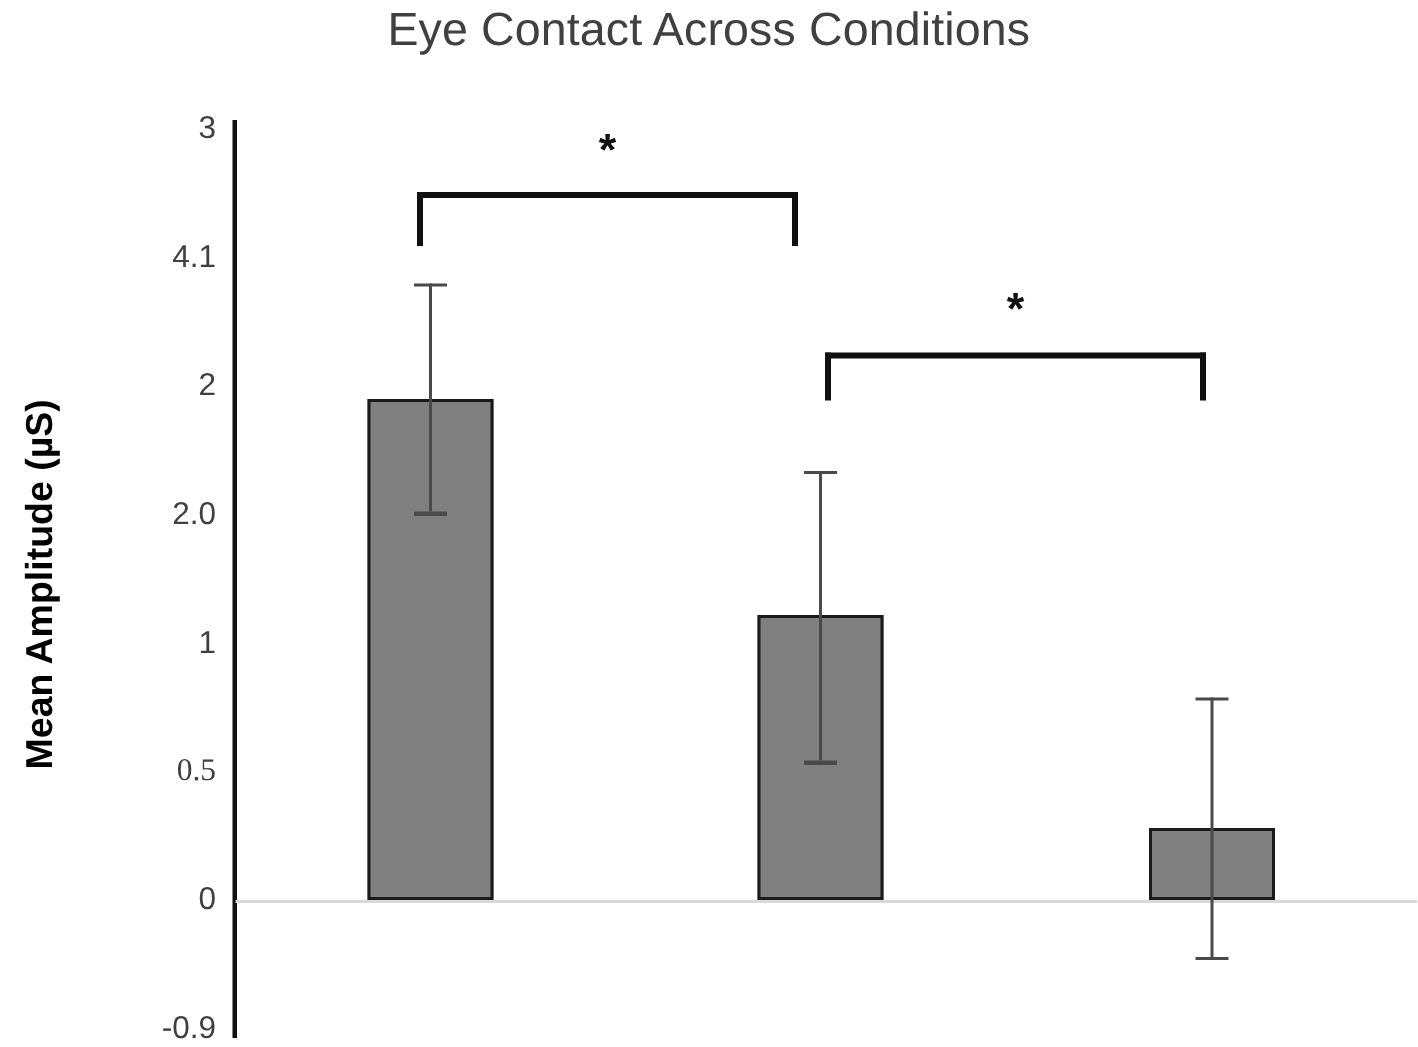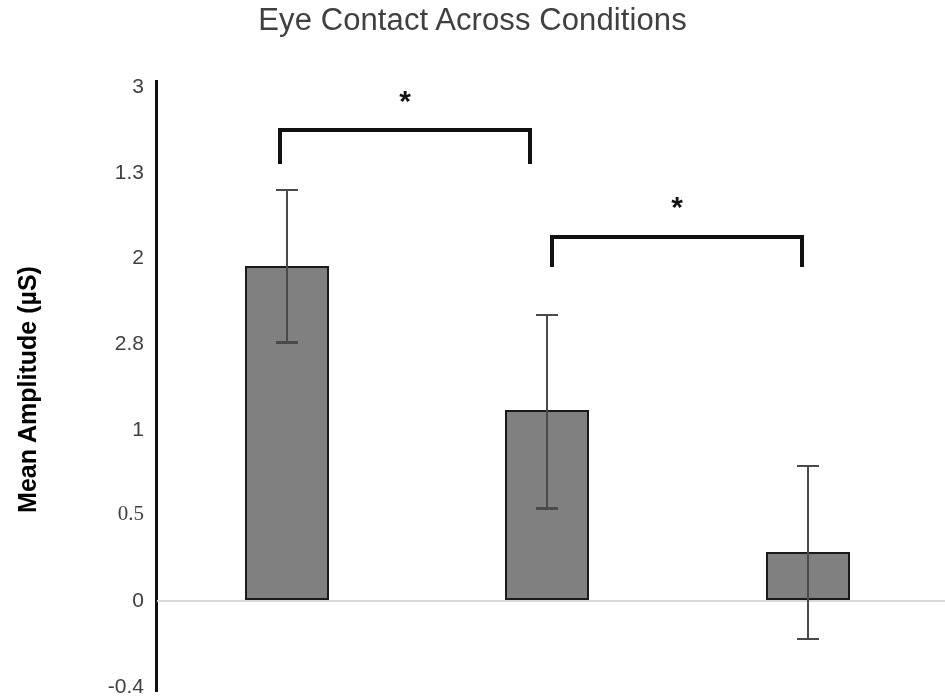--- a/index.html
+++ b/index.html
@@ -156,27 +156,27 @@
   <div class="chart-title">Eye Contact Across Conditions</div>
 
   <div class="y-axis-label">Mean Amplitude (µS)</div>
 
   <div class="y-axis-line"></div>
 
   <div class="zero-line"></div>
 
   <div class="y-ticks-holder">
       <div class="y-tick" style="top: 75.1px;">3</div>
-      <div class="y-tick" style="top: 160.75px;">1.3</div>
+      <div class="y-tick" style="top: 160.75px;">4.1</div>
       <div class="y-tick" style="top: 246.4px;">2</div>
-      <div class="y-tick" style="top: 332.05px;">2.8</div>
+      <div class="y-tick" style="top: 332.05px;">2.0</div>
       <div class="y-tick" style="top: 417.7px;">1</div>
       <div class="y-tick" style="top: 503.35px; font-family: Liberation Serif, serif;">0.5</div>
       <div class="y-tick" style="top: 589px;">0</div>
-      <div class="y-tick" style="top: 674.65px;">-0.4</div>
+      <div class="y-tick" style="top: 674.65px;">-0.9</div>
     </div>
 
   <div class="plot-area">
       <div class="bar" style="left: 88px; width: 84px; top: 185.965px; height: 334.035px; background: rgb(128, 128, 128); border-color: rgb(26, 26, 26);"></div>
       <div class="cat-label" style="left: 30px; width: 200px;">Clear</div>
       <div class="errorbar-stem" style="left: 129px; top: 108.88px; height: 152.457px; background: rgb(74, 74, 74);"></div>
       <div class="errorbar-cap" style="left: 119px; width: 22px; top: 108.88px; background: rgb(74, 74, 74);"></div>
       <div class="errorbar-cap" style="left: 119px; width: 22px; top: 261.337px; background: rgb(74, 74, 74);"></div>
       <div class="bar" style="left: 348px; width: 84px; top: 329.857px; height: 190.143px; background: rgb(128, 128, 128); border-color: rgb(26, 26, 26);"></div>
       <div class="cat-label" style="left: 290px; width: 200px;">Degraded</div>

